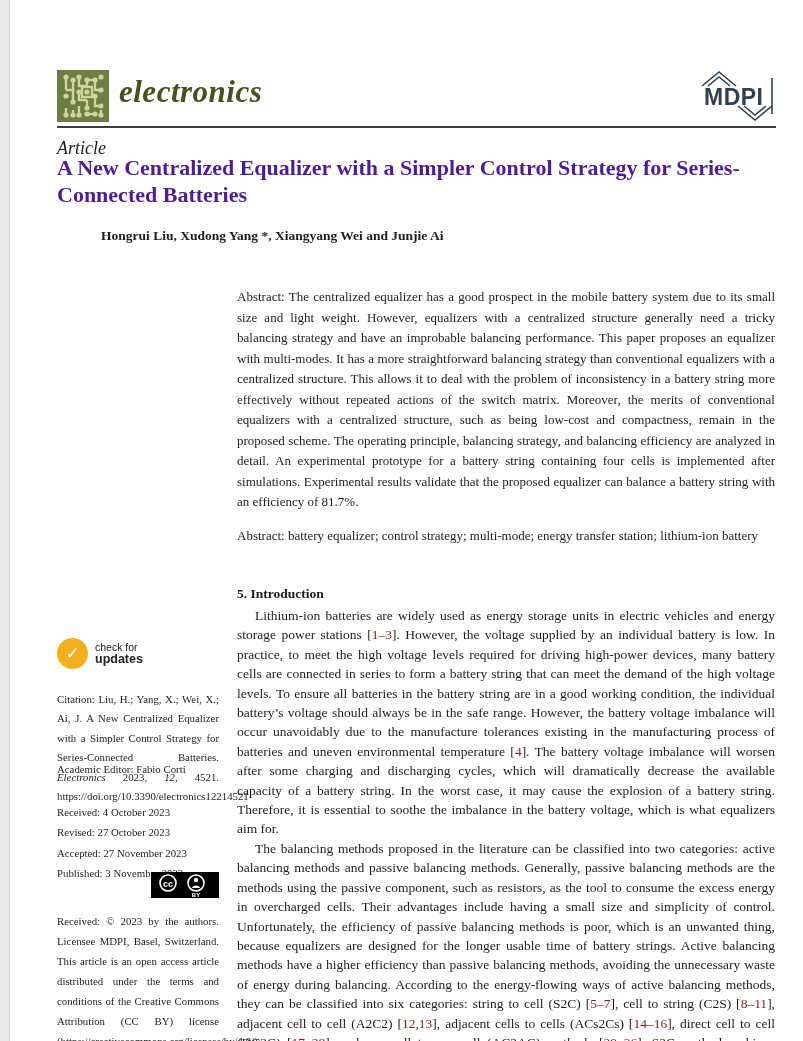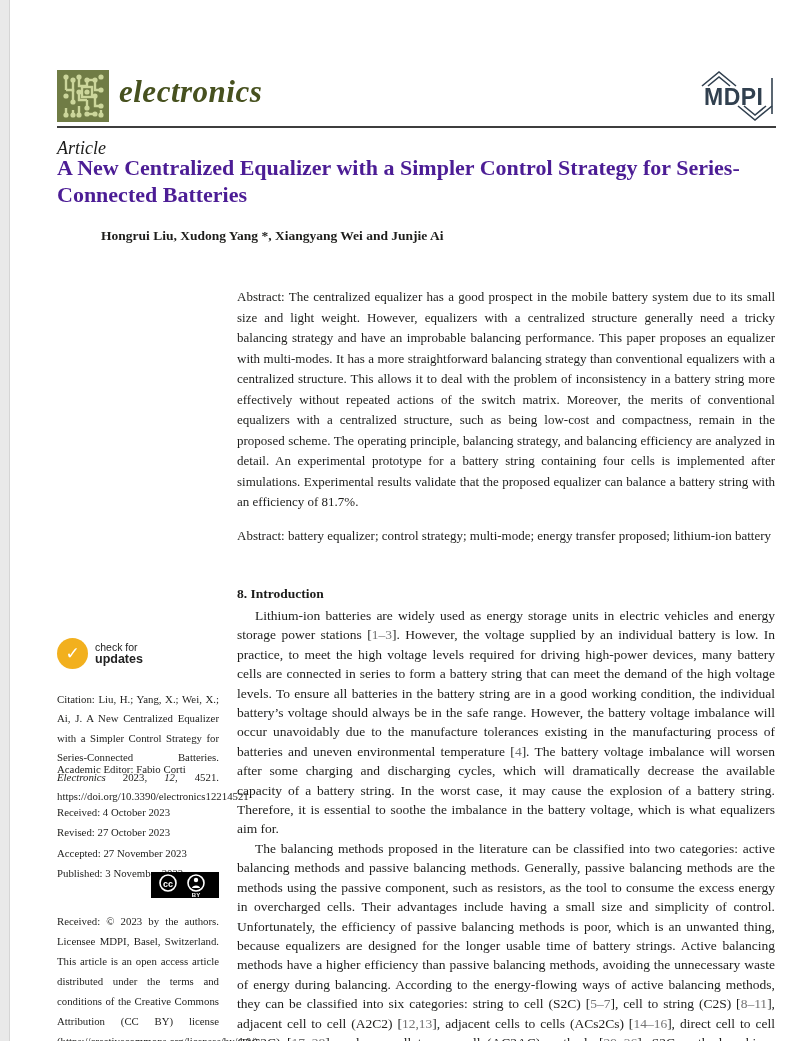--- a/index.html
+++ b/index.html
@@ -27,21 +27,21 @@
   .affiliation { font-size:11.5px; line-height:15.5px; text-align:justify; }
   .correspondence { font-size:11.5px; line-height:15.5px; }
   .abstract { margin-top:21px; font-size:13px; line-height:20.5px; text-align:justify; }
   .keywords { margin-top:13px; font-size:13px; line-height:20.5px; text-align:justify; }
 
   
   .main-col { left:237px; top:586px; width:538px; }
   .sec-heading { font-size:13.5px; font-weight:bold; margin-bottom:4px; }
   .body-par { font-size:13.5px; line-height:19.4px; text-align:justify; text-indent:18px; }
 
-  .ref-link { color:#737373; }
+  .ref-link { color:#7f1d1d; }
   .bold { font-weight:normal; }
   .italic { font-style:italic; }
 
   
   .side { left:57px; width:162px; font-size:10.8px; line-height:19.4px; }
   .check-badge { top:638px; display:flex; align-items:center; gap:7px; }
   .check-circle { width:31px; height:31px; border-radius:50%; background:#f2b01e;
                   display:flex; align-items:center; justify-content:center;
                   color:#ffffff; font-size:17px; font-weight:bold;
                   font-family:"DejaVu Sans",sans-serif; }
@@ -124,21 +124,21 @@
 <h1 class="abs paper-title">A New Centralized Equalizer with a Simpler Control Strategy for Series-Connected Batteries</h1>
 <div class="abs authors">Hongrui Liu, Xudong Yang *, Xiangyang Wei and Junjie Ai</div>
 
 <div class="abs right-col">
   <div class="abstract">
     <span class="bold">Abstract:</span>
     <span>The centralized equalizer has a good prospect in the mobile battery system due to its small size and light weight. However, equalizers with a centralized structure generally need a tricky balancing strategy and have an improbable balancing performance. This paper proposes an equalizer with multi-modes. It has a more straightforward balancing strategy than conventional equalizers with a centralized structure. This allows it to deal with the problem of inconsistency in a battery string more effectively without repeated actions of the switch matrix. Moreover, the merits of conventional equalizers with a centralized structure, such as being low-cost and compactness, remain in the proposed scheme. The operating principle, balancing strategy, and balancing efficiency are analyzed in detail. An experimental prototype for a battery string containing four cells is implemented after simulations. Experimental results validate that the proposed equalizer can balance a battery string with an efficiency of 81.7%.</span>
   </div>
   <div class="keywords">
     <span class="bold">Abstract:</span>
-    <span>battery equalizer; control strategy; multi-mode; energy transfer proposed; lithium-ion battery</span>
+    <span>battery equalizer; control strategy; multi-mode; energy transfer station; lithium-ion battery</span>
   </div>
 </div>
 
 <div class="abs side check-badge">
   <div class="check-circle">✓</div>
   <div class="check-text">
     <div class="l1">check for</div>
     <div class="l2">updates</div>
   </div>
 </div>
@@ -162,16 +162,16 @@
     <circle cx="45" cy="11" r="8" fill="none" stroke="#ffffff" stroke-width="1.6"></circle>
     <circle cx="45" cy="8" r="2.2" fill="#ffffff"></circle>
     <path d="M41 16 C41 12.5 49 12.5 49 16 Z" fill="#ffffff"></path>
     <text x="45" y="24.5" text-anchor="middle" font-family="Liberation Sans, DejaVu Sans, sans-serif" font-size="6" font-weight="bold" fill="#ffffff">BY</text>
   </svg>
 </div>
 
 <div class="abs side copyright-blk"><span class="bold">Received: </span><span>© 2023 by the authors. Licensee MDPI, Basel, Switzerland. This article is an open access article distributed under the terms and conditions of the Creative Commons Attribution (CC BY) license (</span><span>https://creativecommons.org/licenses/by/4.0/</span><span>).</span></div>
 
 <div class="abs main-col">
-  <div class="sec-heading">8. Introduction</div>
+  <div class="sec-heading">5. Introduction</div>
   <p class="body-par"><span>Lithium-ion batteries are widely used as energy storage units in electric vehicles and energy storage power stations [</span><span class="ref-link">1–3</span><span>]. However, the voltage supplied by an individual battery is low. In practice, to meet the high voltage levels required for driving high-power devices, many battery cells are connected in series to form a battery string that can meet the demand of the high voltage levels. To ensure all batteries in the battery string are in a good working condition, the individual battery’s voltage should always be in the safe range. However, the battery voltage imbalance will occur unavoidably due to the manufacture tolerances existing in the manufacturing process of batteries and uneven environmental temperature [</span><span class="ref-link">4</span><span>]. The battery voltage imbalance will worsen after some charging and discharging cycles, which will dramatically decrease the available capacity of a battery string. In the worst case, it may cause the explosion of a battery string. Therefore, it is essential to soothe the imbalance in the battery voltage, which is what equalizers aim for.</span></p>
   <p class="body-par"><span>The balancing methods proposed in the literature can be classified into two categories: active balancing methods and passive balancing methods. Generally, passive balancing methods are the methods using the passive component, such as resistors, as the tool to consume the excess energy in overcharged cells. Their advantages include having a small size and simplicity of control. Unfortunately, the efficiency of passive balancing methods is poor, which is an unwanted thing, because equalizers are designed for the longer usable time of battery strings. Active balancing methods have a higher efficiency than passive balancing methods, avoiding the unnecessary waste of energy during balancing. According to the energy-flowing ways of active balancing methods, they can be classified into six categories: string to cell (S2C) [</span><span class="ref-link">5–7</span><span>], cell to string (C2S) [</span><span class="ref-link">8–11</span><span>], adjacent cell to cell (A2C2) [</span><span class="ref-link">12,13</span><span>], adjacent cells to cells (ACs2Cs) [</span><span class="ref-link">14–16</span><span>], direct cell to cell (DC2C) [</span><span class="ref-link">17–28</span><span>], and any cell to any cell (AC2AC) methods [</span><span class="ref-link">29–36</span><span>]. S2C methods achieve equalization</span></p>
 </div>
 
 </body></html>

